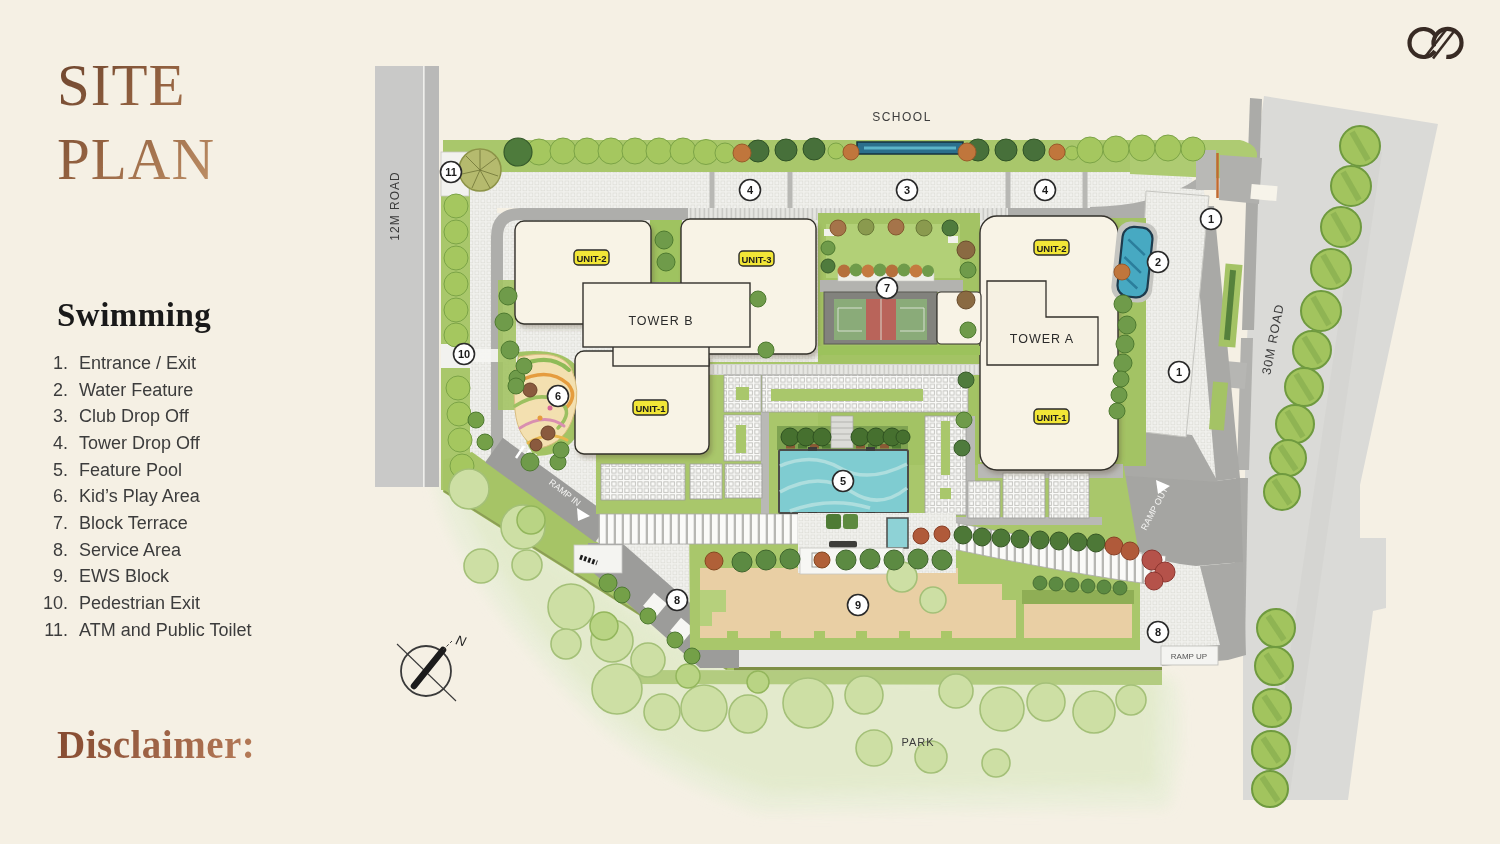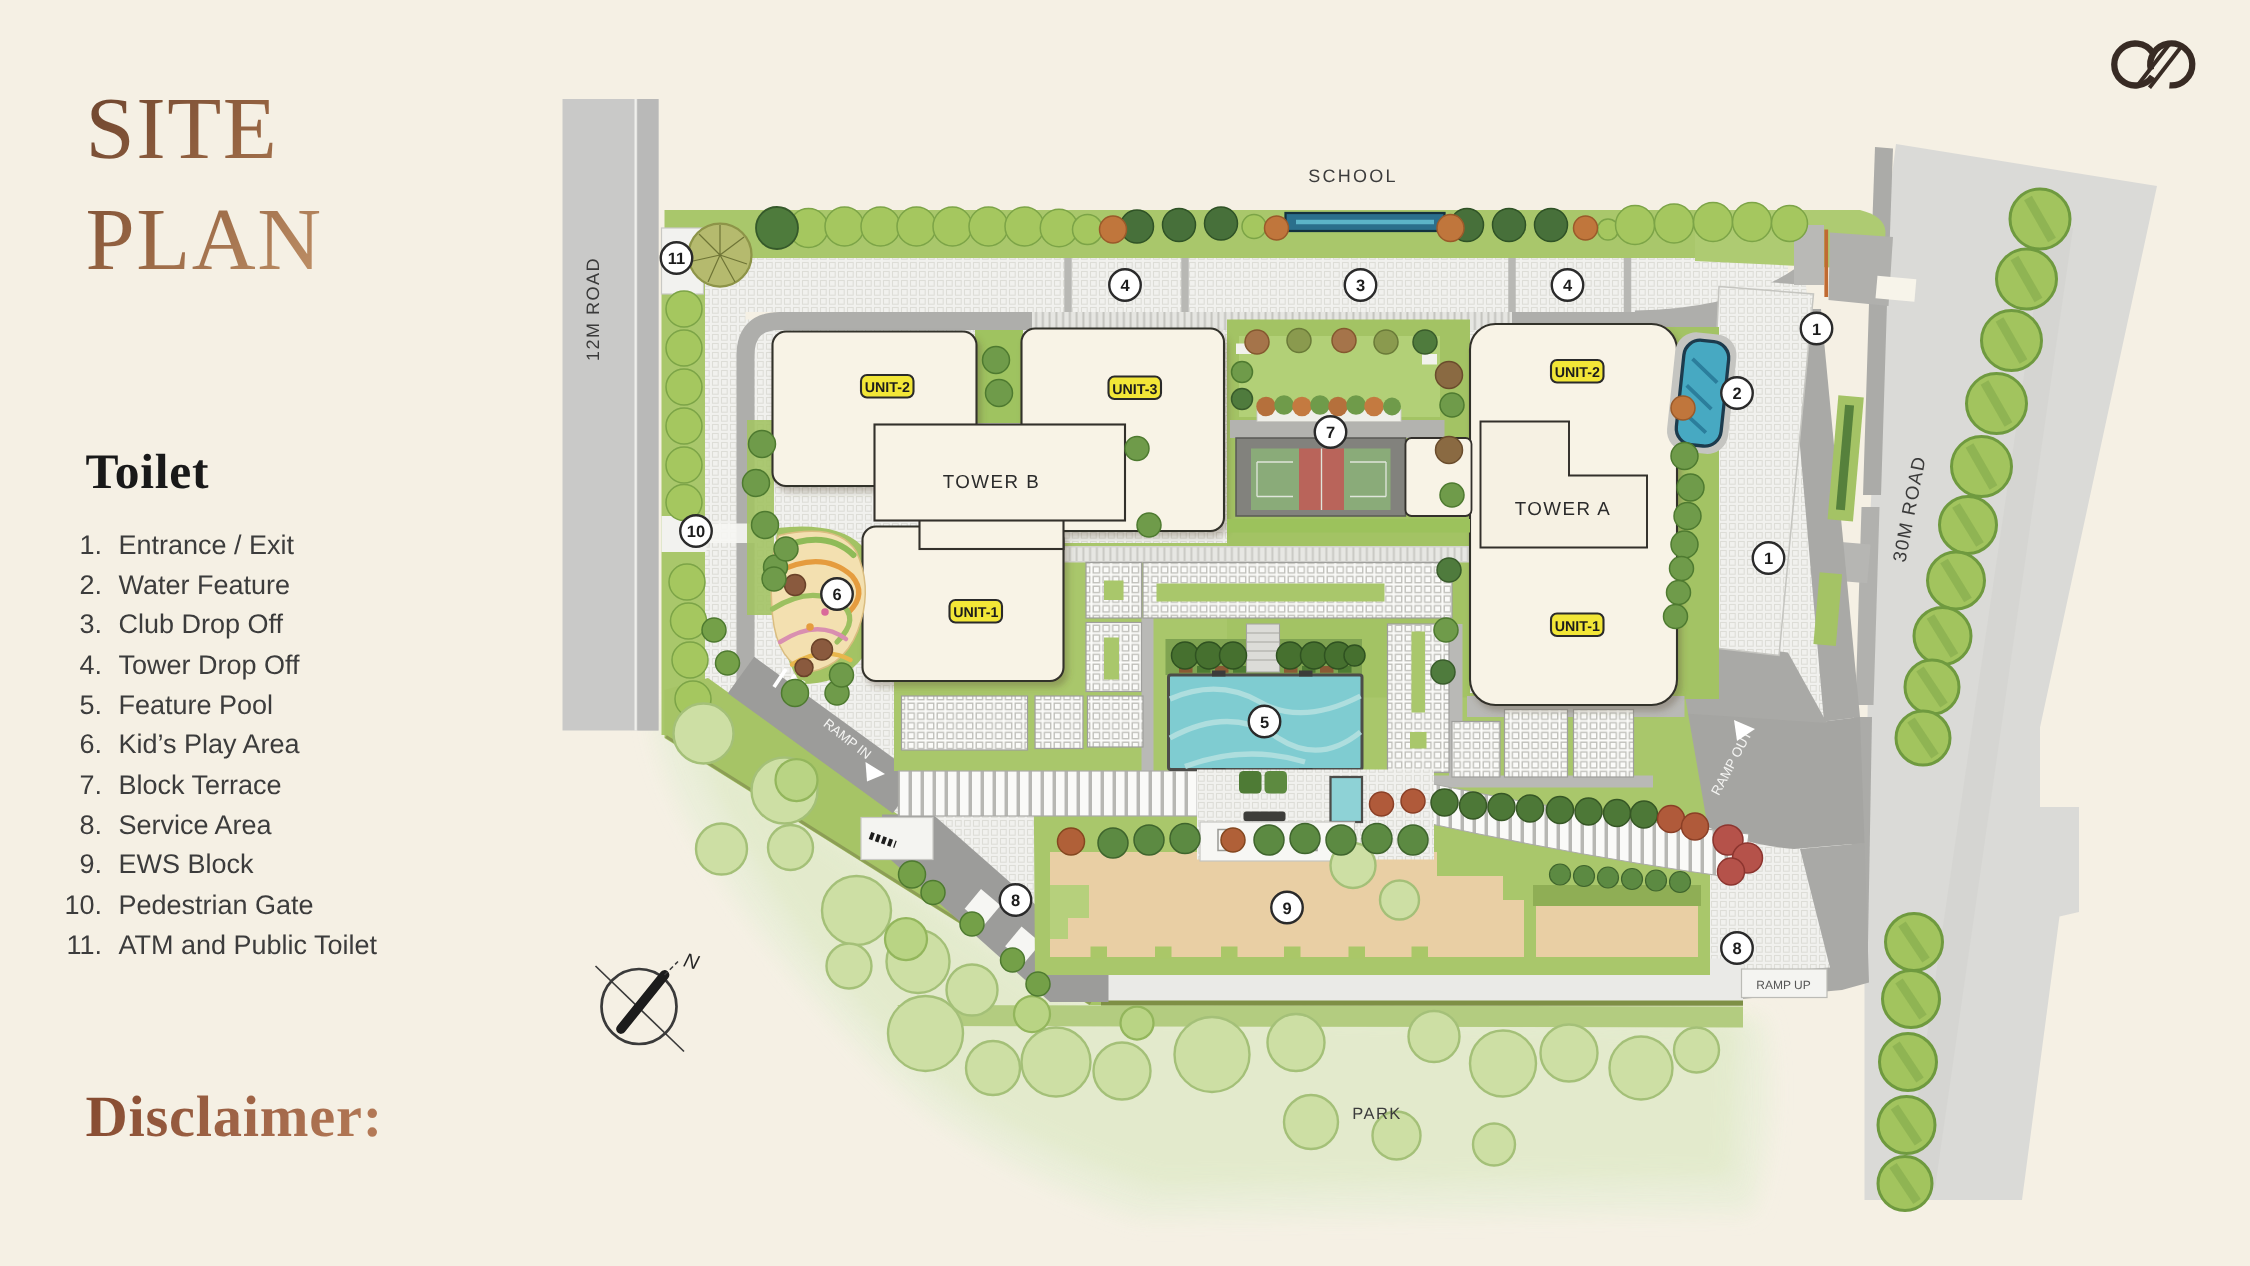--- a/index.html
+++ b/index.html
@@ -14,21 +14,21 @@
   #legendList .num{width:32px;text-align:right;margin-right:11px;}
   #discH{position:absolute;left:57px;top:722px;font-family:"Liberation Serif",serif;font-weight:bold;font-size:39px;letter-spacing:0.5px;background:linear-gradient(120deg,#84492f 0%,#a3684a 60%,#b67c58 100%);-webkit-background-clip:text;background-clip:text;color:transparent;}
   #disc{position:absolute;left:57px;top:748px;font-size:16.8px;color:#3c3c3c;line-height:24.5px;}
 </style>
 </head>
 <body>
 <div id="page">
 
   <div id="title">SITE<br>PLAN</div>
 
-  <div id="legendsH">Toilet</div>
+  <div id="legendsH">Swimming</div>
 
   <div id="legendList">
     <div class="row">
         <span class="num">1.</span>
         <span>Entrance / Exit</span>
       </div>
     <div class="row">
         <span class="num">2.</span>
         <span>Water Feature</span>
       </div>
@@ -55,21 +55,21 @@
     <div class="row">
         <span class="num">8.</span>
         <span>Service Area</span>
       </div>
     <div class="row">
         <span class="num">9.</span>
         <span>EWS Block</span>
       </div>
     <div class="row">
         <span class="num">10.</span>
-        <span>Pedestrian Gate</span>
+        <span>Pedestrian Exit</span>
       </div>
     <div class="row">
         <span class="num">11.</span>
         <span>ATM and Public Toilet</span>
       </div>
   </div>
 
   <div id="discH">Disclaimer:</div>
 
   <svg id="map" width="1500" height="844" viewBox="0 0 1500 844" style="position:absolute;left:0;top:0;">

